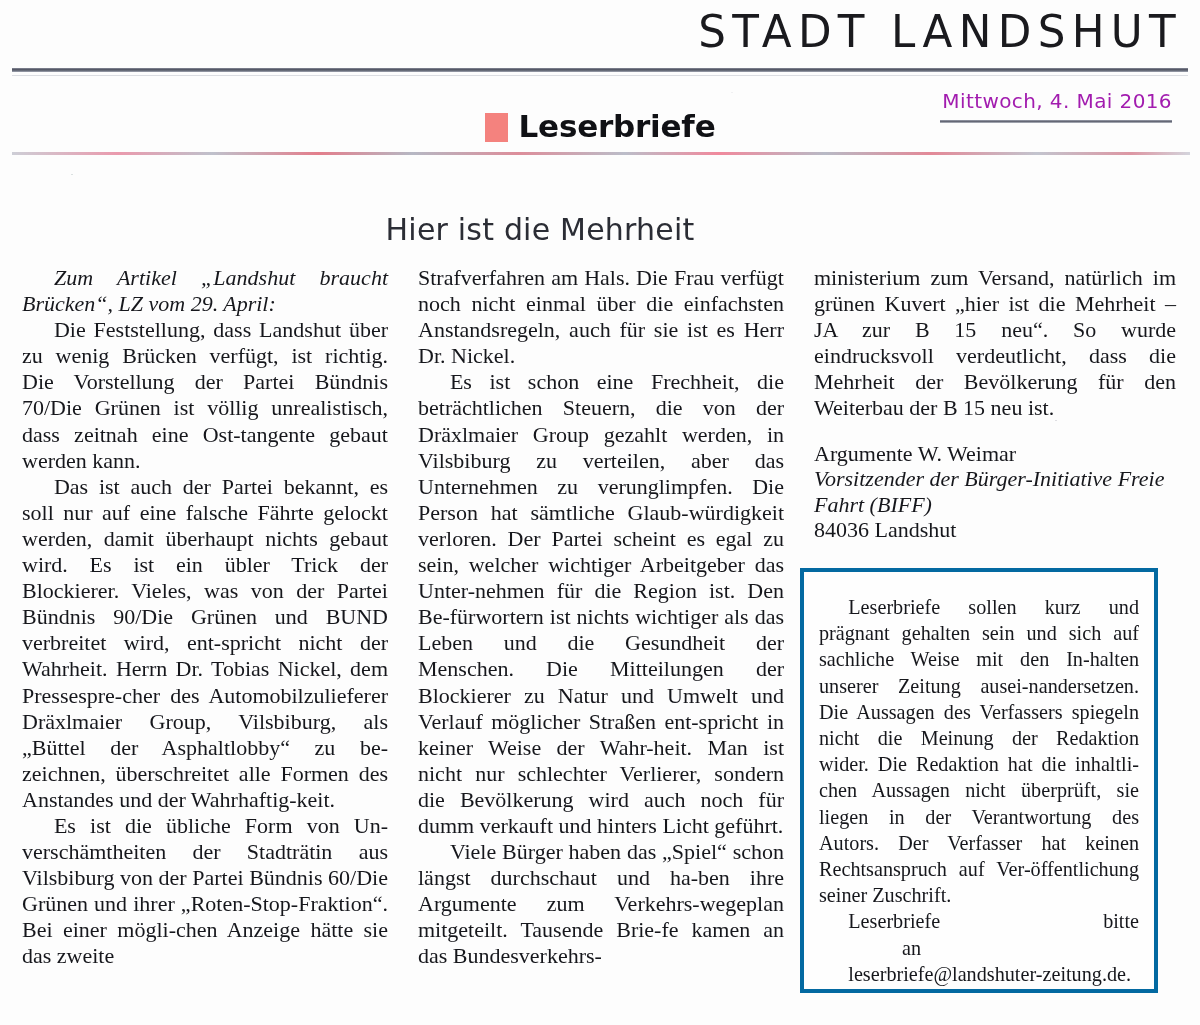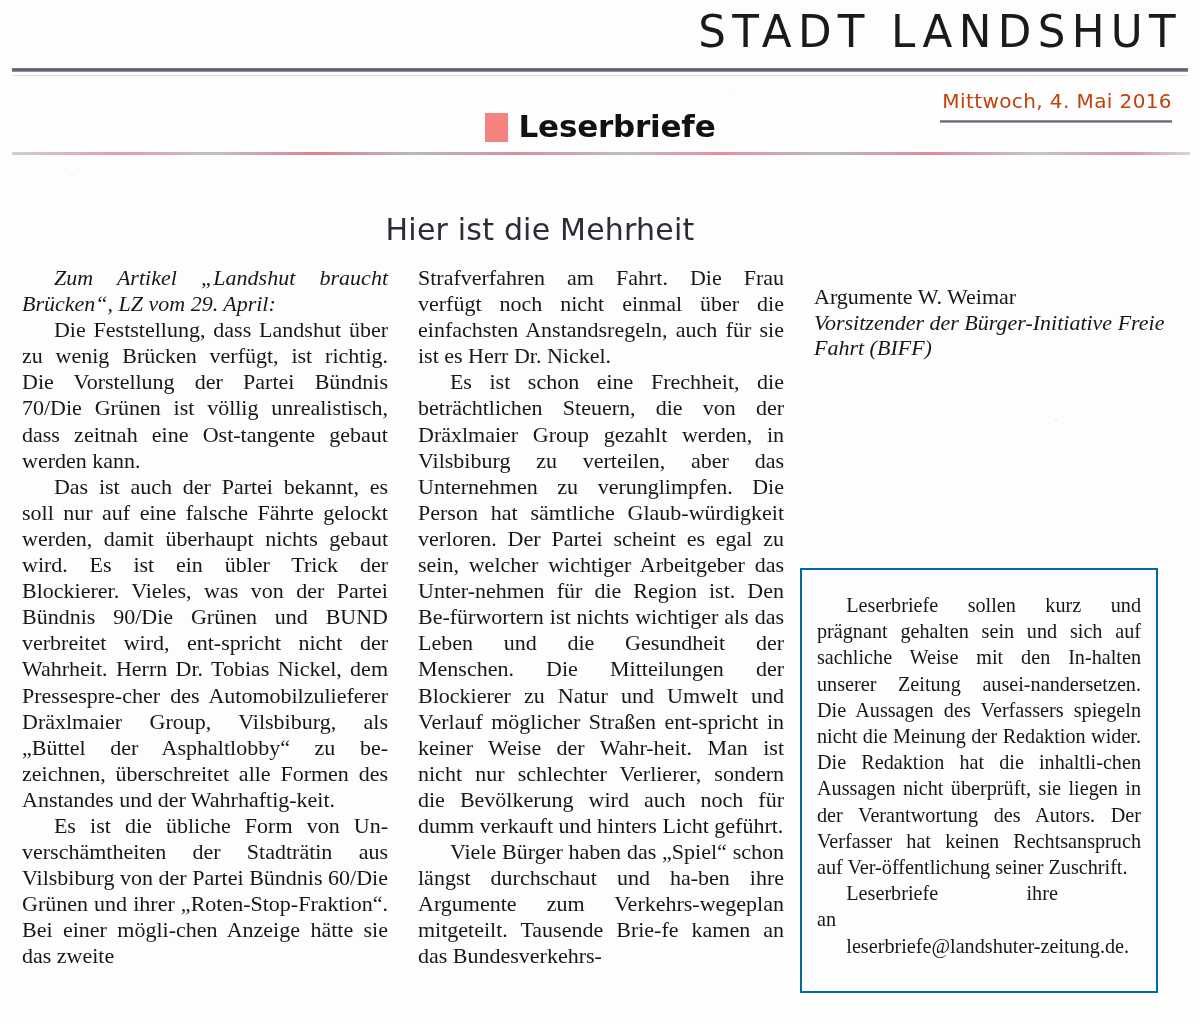--- a/index.html
+++ b/index.html
@@ -68,21 +68,21 @@
     position: absolute;
     top: 89px;
     right: 28px;
     text-align: right;
   }
   .dateline-text {
     font-family: "DejaVu Sans", "Liberation Sans", sans-serif;
     font-size: 20px;
     font-weight: 400;
     letter-spacing: .4px;
-    color: #c2410c;
+    color: #a21caf;
     white-space: nowrap;
   }
   .dateline-rule {
     margin-top: 7px;
     height: 3px;
     width: 232px;
     margin-left: auto;
     background: linear-gradient(180deg,#8b90a0,#4a4e5d,#aeb3be);
     opacity: .85;
   }
@@ -183,21 +183,21 @@
   .author .role { font-style: italic; }
   .author .city { }
 
   
   .disclaimer-box {
     position: absolute;
     left: 800px;
     top: 568px;
     width: 358px;
     height: 425px;
-    border: 2px solid #0369a1;
+    border: 4px solid #0369a1;
     box-sizing: border-box;
     background: #fefefe;
   }
   .disclaimer-inner {
     padding: 22px 15px 10px 15px;
     font-size: 20.2px;
     line-height: 26.2px;
     text-align: justify;
     color: #16171c;
   }
@@ -254,41 +254,43 @@
   <div class="columns">
 
     <div class="col col-1">
       <p class="lead">Zum Artikel „Landshut braucht Brücken“, LZ vom 29. April:</p>
       <p>Die Feststellung, dass Landshut über zu wenig Brücken verfügt, ist richtig. Die Vorstellung der Partei Bündnis 70/Die Grünen ist völlig unrealistisch, dass zeitnah eine Ost-tangente gebaut werden kann.</p>
       <p>Das ist auch der Partei bekannt, es soll nur auf eine falsche Fährte gelockt werden, damit überhaupt nichts gebaut wird. Es ist ein übler Trick der Blockierer. Vieles, was von der Partei Bündnis 90/Die Grünen und BUND verbreitet wird, ent-spricht nicht der Wahrheit. Herrn Dr. Tobias Nickel, dem Pressespre-cher des Automobilzulieferer Dräxlmaier Group, Vilsbiburg, als „Büttel der Asphaltlobby“ zu be-zeichnen, überschreitet alle Formen des Anstandes und der Wahrhaftig-keit.</p>
       <p>Es ist die übliche Form von Un-verschämtheiten der Stadträtin aus Vilsbiburg von der Partei Bündnis 60/Die Grünen und ihrer „Roten-Stop-Fraktion“. Bei einer mögli-chen Anzeige hätte sie das zweite</p>
     </div>
 
     <div class="col col-2">
-      <p class="noindent">Strafverfahren am Fahrt. Die Frau verfügt noch nicht einmal über die einfachsten Anstandsregeln, auch für sie ist es Herr Dr. Nickel.</p>
+      <p class="noindent">Strafverfahren am Hals. Die Frau verfügt noch nicht einmal über die einfachsten Anstandsregeln, auch für sie ist es Herr Dr. Nickel.</p>
       <p>Es ist schon eine Frechheit, die beträchtlichen Steuern, die von der Dräxlmaier Group gezahlt werden, in Vilsbiburg zu verteilen, aber das Unternehmen zu verunglimpfen. Die Person hat sämtliche Glaub-würdigkeit verloren. Der Partei scheint es egal zu sein, welcher wichtiger Arbeitgeber das Unter-nehmen für die Region ist. Den Be-fürwortern ist nichts wichtiger als das Leben und die Gesundheit der Menschen. Die Mitteilungen der Blockierer zu Natur und Umwelt und Verlauf möglicher Straßen ent-spricht in keiner Weise der Wahr-heit. Man ist nicht nur schlechter Verlierer, sondern die Bevölkerung wird auch noch für dumm verkauft und hinters Licht geführt.</p>
       <p>Viele Bürger haben das „Spiel“ schon längst durchschaut und ha-ben ihre Argumente zum Verkehrs-wegeplan mitgeteilt. Tausende Brie-fe kamen an das Bundesverkehrs-</p>
     </div>
 
     <div class="col col-3">
+      <p class="noindent">ministerium zum Versand, natürlich im grünen Kuvert „hier ist die Mehrheit – JA zur B 15 neu“. So wurde eindrucksvoll verdeutlicht, dass die Mehrheit der Bevölkerung für den Weiterbau der B 15 neu ist.</p>
       <div class="author">
         <div class="name">Argumente W. Weimar</div>
         <div class="role">Vorsitzender der Bürger-Initiative Freie Fahrt (BIFF)</div>
+        <div class="city">84036 Landshut</div>
       </div>
     </div>
 
   </div>
 
   <div class="disclaimer-box">
     <div class="disclaimer-inner">
       <p>Leserbriefe sollen kurz und prägnant gehalten sein und sich auf sachliche Weise mit den In-halten unserer Zeitung ausei-nandersetzen. Die Aussagen des Verfassers spiegeln nicht die Meinung der Redaktion wider. Die Redaktion hat die inhaltli-chen Aussagen nicht überprüft, sie liegen in der Verantwortung des Autors. Der Verfasser hat keinen Rechtsanspruch auf Ver-öffentlichung seiner Zuschrift.</p>
       <p class="tight">
         <span>Leserbriefe</span>
         <span style="display:inline-block;width:78px"></span>
-        <span>ihre</span>
+        <span>bitte</span>
         <span style="display:inline-block;width:78px"></span>
         <span>an</span>
       </p>
       <p class="mailrow">leserbriefe@landshuter-zeitung.de.</p>
     </div>
   </div>
 
   <div class="speckle"></div>
 </div>
 

